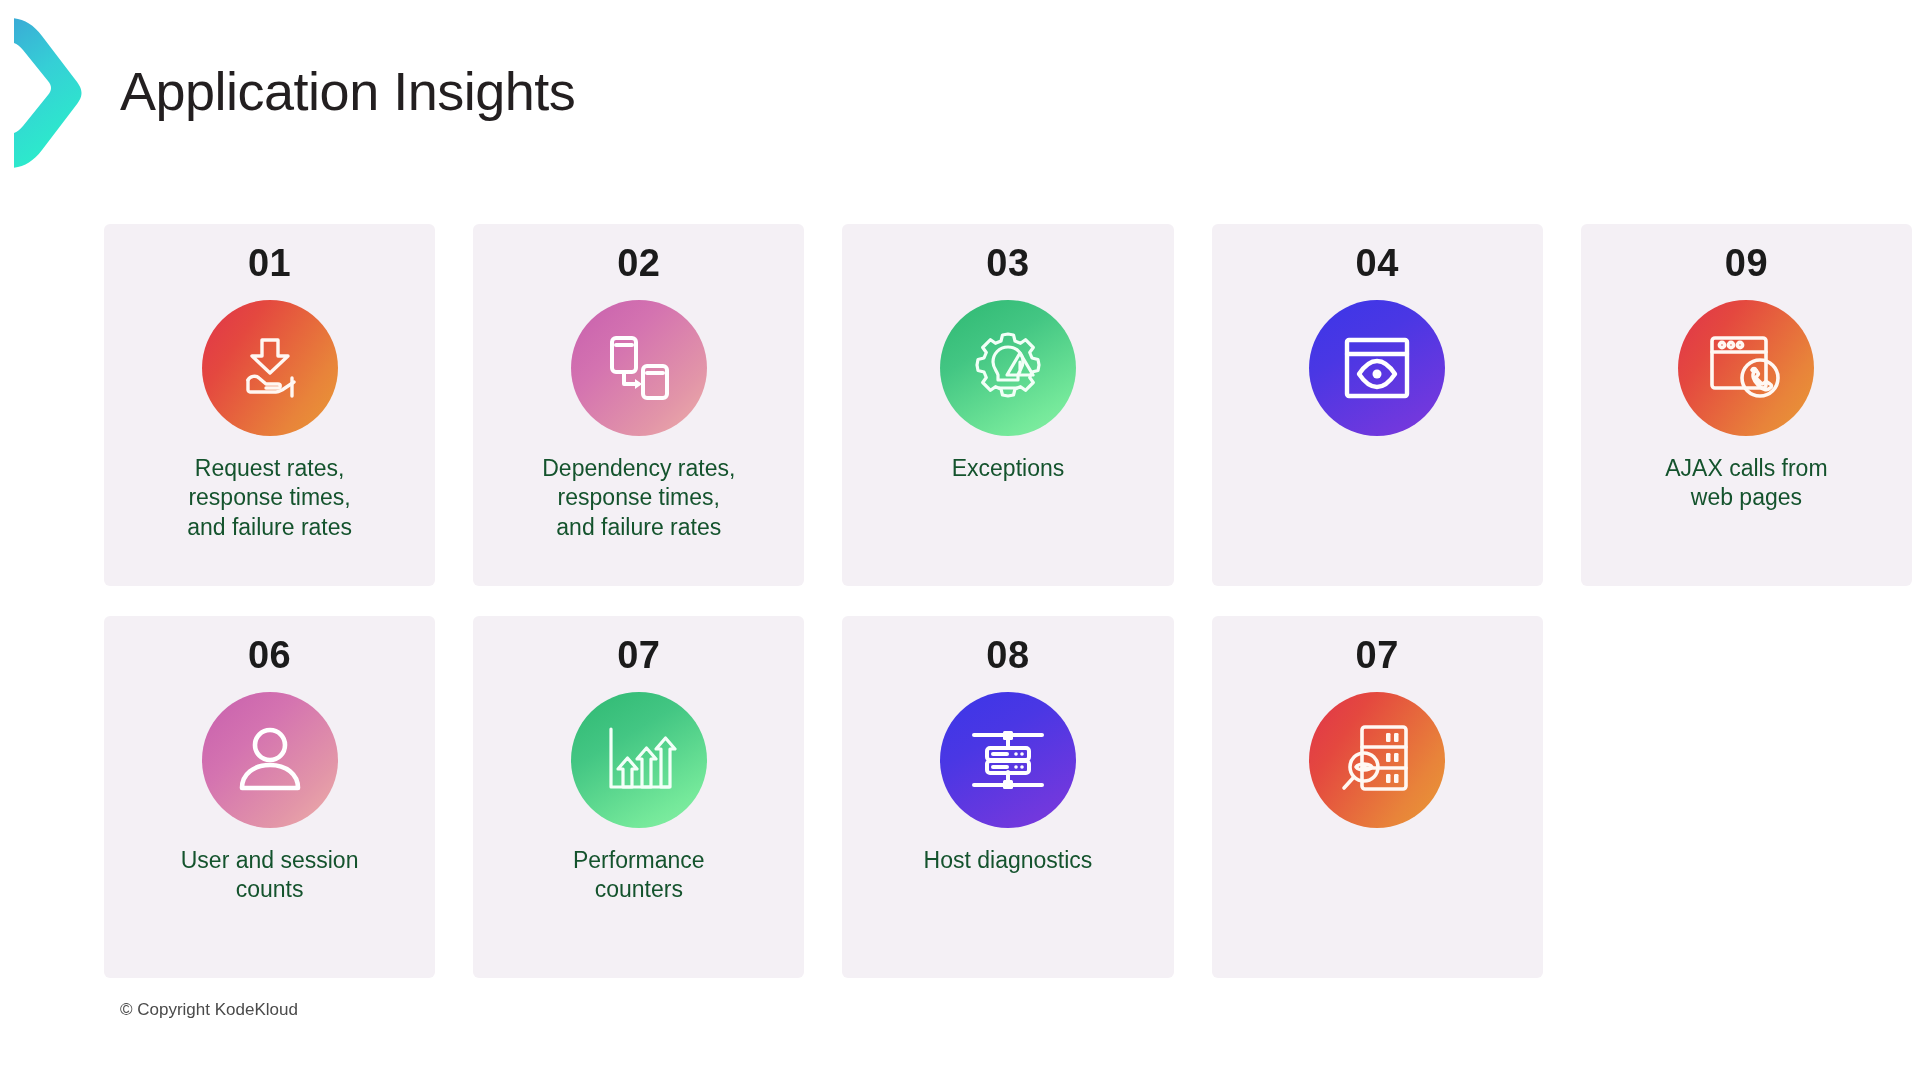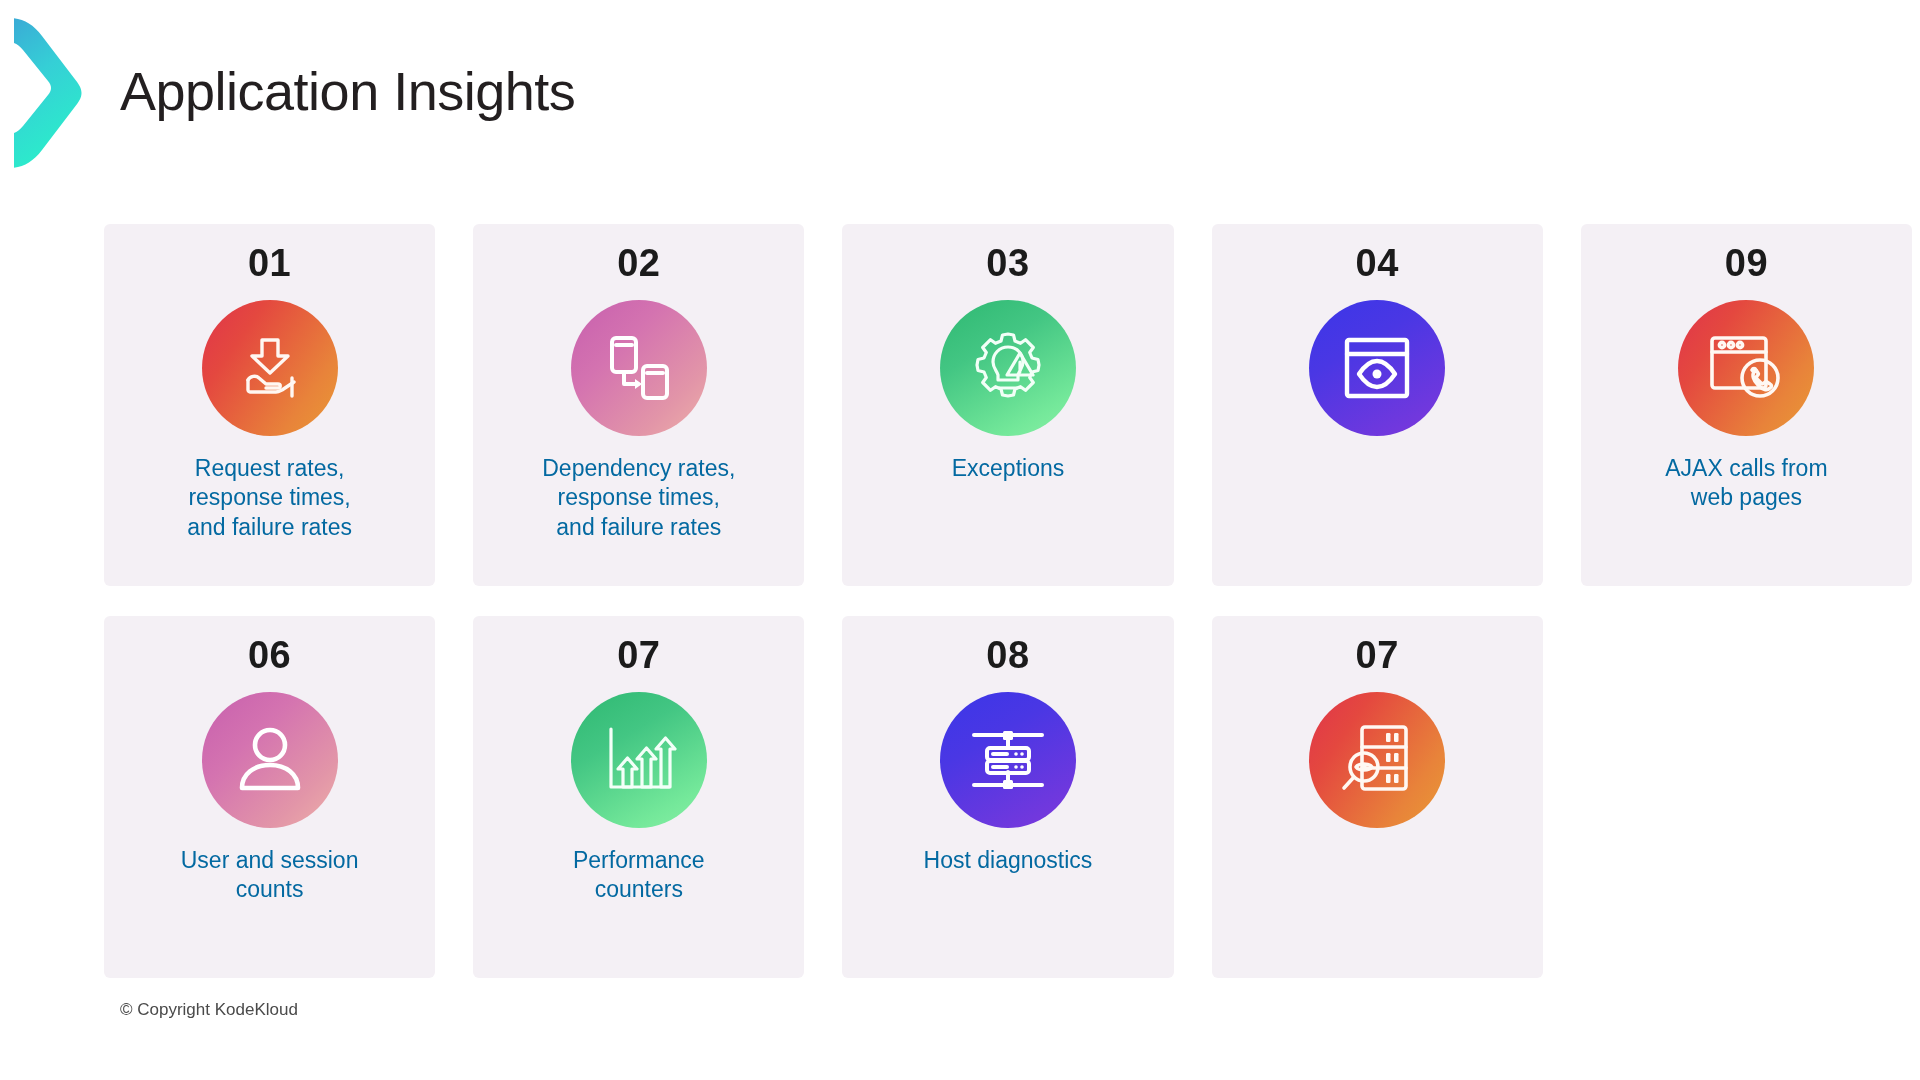--- a/index.html
+++ b/index.html
@@ -74,21 +74,21 @@
   .grad-pink     { background: linear-gradient(135deg, #c75fae 0%, #d473b0 35%, #e295a8 75%, #eeb0a8 100%); }
   .grad-green    { background: linear-gradient(150deg, #2eb872 0%, #43c683 35%, #74e89a 80%, #8af0a6 100%); }
   .grad-blue     { background: linear-gradient(150deg, #3b36e8 0%, #4a37e4 35%, #7238dd 85%, #8236d8 100%); }
 
   .card-desc {
     margin-top: 18px;
     width: 86%;
     text-align: center;
     font-size: 23px;
     line-height: 1.28;
-    color: #0369a1;
+    color: #14532d;
     font-weight: 400;
     white-space: pre-line;
   }
 
   
   .footer-copy {
     position: absolute;
     left: 72px; top: 1000px;
     font-size: 17px;
     color: #4a4a4a;

